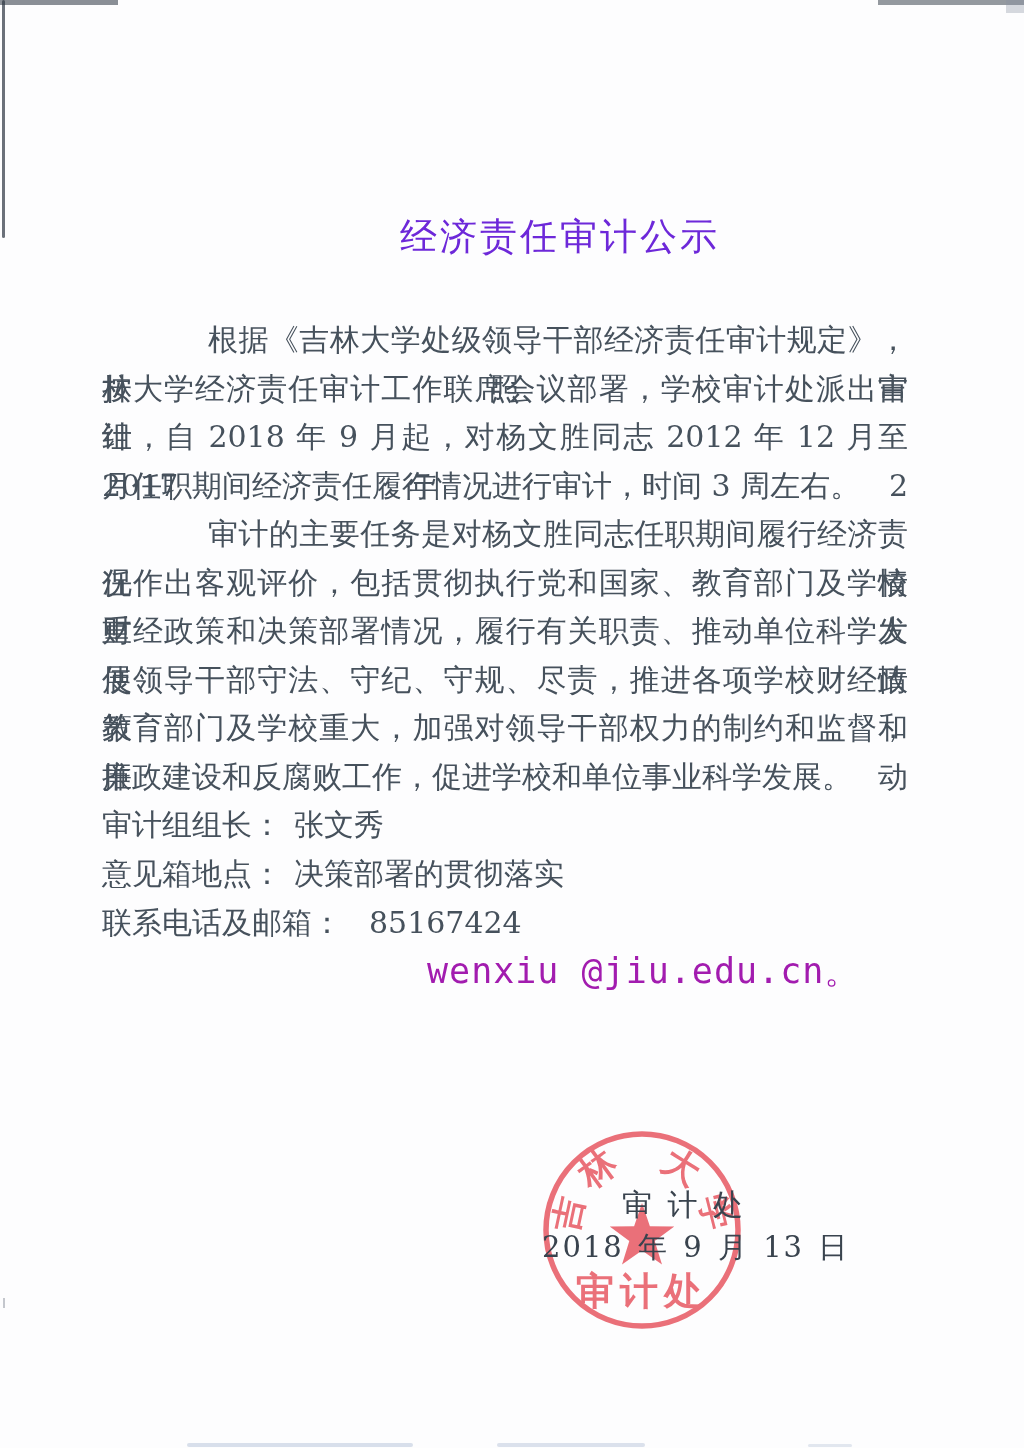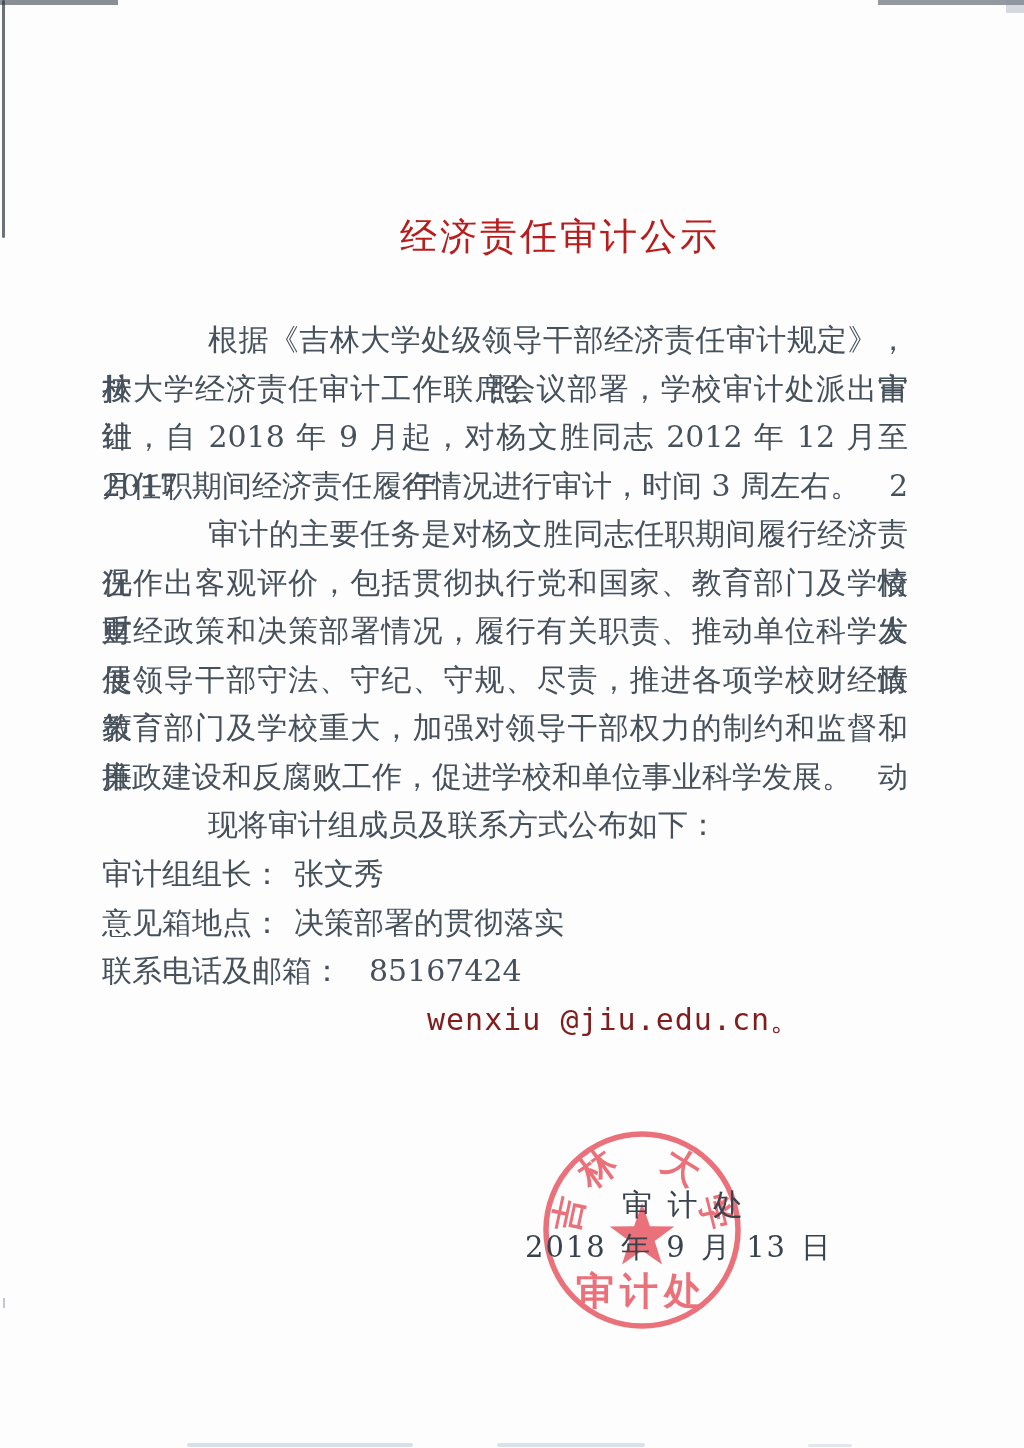--- a/index.html
+++ b/index.html
@@ -5,21 +5,21 @@
   html,body{margin:0;padding:0;}
   body{
     width:1024px;height:1448px;position:relative;overflow:hidden;
     background:#fdfdfe;
     font-family:"DejaVu Serif","Liberation Serif",serif;
   }
   .page{position:absolute;inset:0;}
   
   .doc-title{
     position:absolute;left:400px;top:212px;
-    font-size:37px;letter-spacing:3px;color:#b91c1c;
+    font-size:37px;letter-spacing:3px;color:#6d28d9;
     white-space:nowrap;font-weight:500;
   }
   
   .body-flow{
     position:absolute;left:102px;top:316px;width:806px;
     font-size:30px;color:#46515c;
   }
   .line{
     height:48.55px;line-height:48.55px;white-space:nowrap;
     text-align:left;
@@ -28,31 +28,31 @@
     white-space:normal;text-align:justify;text-align-last:justify;
     text-justify:inter-character;
   }
   .line.indent{text-indent:106px;}
   .field-line{height:48.55px;line-height:48.55px;}
   .field-line .value{margin-left:12px;}
   .field-line.wide-gap .value{margin-left:27px;}
   .email-line{
     height:48.55px;line-height:48.55px;margin-left:325px;
     font-family:"DejaVu Sans Mono","Liberation Mono",monospace;
-    font-size:30px;letter-spacing:1px;color:#7f1d1d;
+    font-size:35px;letter-spacing:1px;color:#a21caf;
   }
   
   .sig-dept{
     position:absolute;left:594px;top:1190px;
     font-size:30px;letter-spacing:3px;color:#39434e;line-height:1;
     white-space:nowrap;
     margin-left:28px;
   }
   .sig-date{
-    position:absolute;left:525px;top:1233px;
+    position:absolute;left:542px;top:1233px;
     font-size:29px;letter-spacing:2px;word-spacing:3px;color:#39434e;line-height:1;
     white-space:nowrap;
     text-align:right;
   }
   .seal{
     position:absolute;left:538px;top:1124px;width:208px;height:212px;
     opacity:.82;
   }
   .seal text{
     font-family:"DejaVu Serif","Liberation Serif",serif;
@@ -82,21 +82,20 @@
     <div class="line j">组，自 2018 年 9 月起，对杨文胜同志 2012 年 12 月至 2017 年 2</div>
     <div class="line">月任职期间经济责任履行情况进行审计，时间 3 周左右。</div>
 
     <div class="line j indent">审计的主要任务是对杨文胜同志任职期间履行经济责任情</div>
     <div class="line j">况作出客观评价，包括贯彻执行党和国家、教育部门及学校重大</div>
     <div class="line j">财经政策和决策部署情况，履行有关职责、推动单位科学发展情</div>
     <div class="line j">使领导干部守法、守纪、守规、尽责，推进各项学校财经政策和</div>
     <div class="line j">教育部门及学校重大，加强对领导干部权力的制约和监督，推动</div>
     <div class="line">廉政建设和反腐败工作，促进学校和单位事业科学发展。</div>
 
-    <div class="line indent">现将审计组成员及联系方式公布如下：</div>
 
     <div class="field-line">
       <span class="label">审计组组长：</span><span class="value">张文秀</span>
     </div>
     <div class="field-line">
       <span class="label">意见箱地点：</span><span class="value">决策部署的贯彻落实</span>
     </div>
     <div class="field-line wide-gap">
       <span class="label">联系电话及邮箱：</span><span class="value">85167424</span>
     </div>

